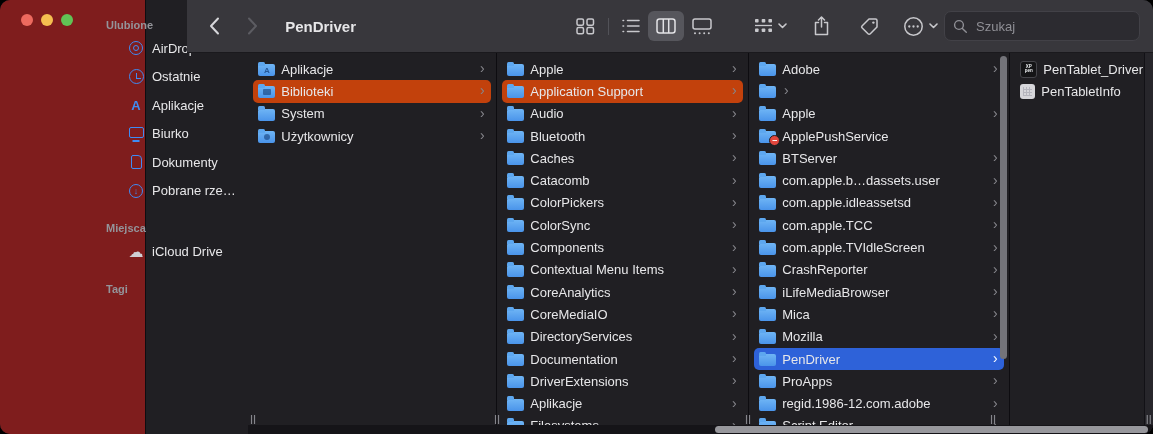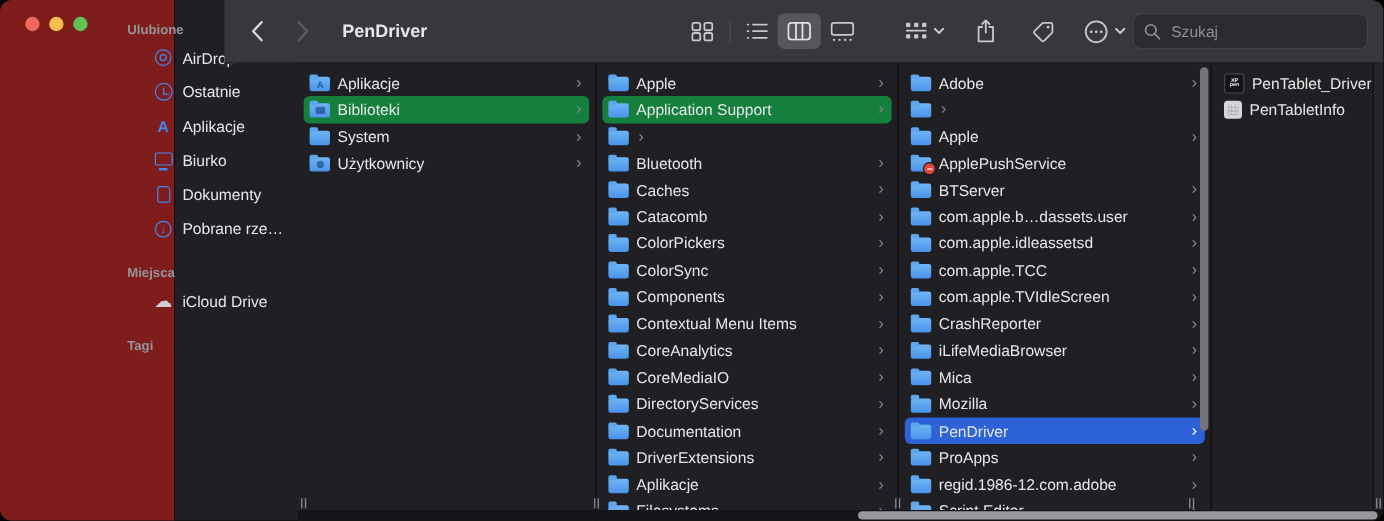--- a/index.html
+++ b/index.html
@@ -46,21 +46,21 @@
 
   
   .columns{position:relative;flex:1;display:flex;background:#201f23;overflow:hidden;min-width:0;}
   .col{position:relative;flex:none;border-right:1px solid #0d0c10;}
   .col.c1{width:248px;}.col.c2{width:251px;}.col.c3{width:260px;}.col.c4{flex:1;border-right:none;}
   .col-items{padding-top:5px;height:100%;overflow:hidden;}
   .row{display:flex;align-items:center;gap:6px;height:22.3px;margin:0 5px;padding:0 5px;border-radius:5px;color:#e7e7e9;font-size:13px;}
   .row-label{white-space:nowrap;overflow:hidden;text-overflow:ellipsis;flex:1;}
   .chev{flex:none;width:8px;display:flex;justify-content:center;}
   .chev::after{content:"›";color:#86868c;font-size:14px;line-height:1;margin-top:-2px;}
-  .sel-inactive{background:#15803d;}
+  .sel-inactive{background:#c2410c;}
   .sel-active{background:#2e62d9;}
   .sel-active .chev::after{color:#fff;}
 
   .icon-folder{position:relative;flex:none;width:17px;height:12px;margin-top:2px;border-radius:2px;background:linear-gradient(180deg,#6fb5f5,#4a94ea);}
   .icon-folder::before{content:"";position:absolute;top:-2.5px;left:0;width:7px;height:4px;border-radius:1.5px 1.5px 0 0;background:#5da7ef;}
   .badge-a::after{content:"A";position:absolute;inset:0;display:flex;align-items:center;justify-content:center;font-size:8px;font-weight:700;color:rgba(10,50,110,.66);}
   .badge-lib::after{content:"";position:absolute;left:4.5px;top:3px;width:8px;height:6px;border-radius:1px;background:rgba(12,52,112,.55);}
   .badge-user::after{content:"";position:absolute;left:5.5px;top:3px;width:6px;height:6px;border-radius:50%;background:rgba(12,52,112,.55);}
   .badge-restricted::after{content:"–";position:absolute;right:-4px;bottom:-3px;width:9px;height:9px;border-radius:50%;background:#e2463d;color:#fff;font-size:9px;font-weight:700;line-height:8px;text-align:center;border:1px solid #1f1e22;}
   .icon-file{position:relative;flex:none;}
@@ -273,20 +273,21 @@
               <span class="row-label">Apple</span>
               <span class="chev"></span>
             </div>
             <div class="row sel-inactive">
               <span class="icon-folder"></span>
               <span class="row-label">Application Support</span>
               <span class="chev"></span>
             </div>
             <div class="row">
               <span class="icon-folder"></span>
+              <span class="row-label">Audio</span>
               <span class="chev"></span>
             </div>
             <div class="row">
               <span class="icon-folder"></span>
               <span class="row-label">Bluetooth</span>
               <span class="chev"></span>
             </div>
             <div class="row">
               <span class="icon-folder"></span>
               <span class="row-label">Caches</span>

